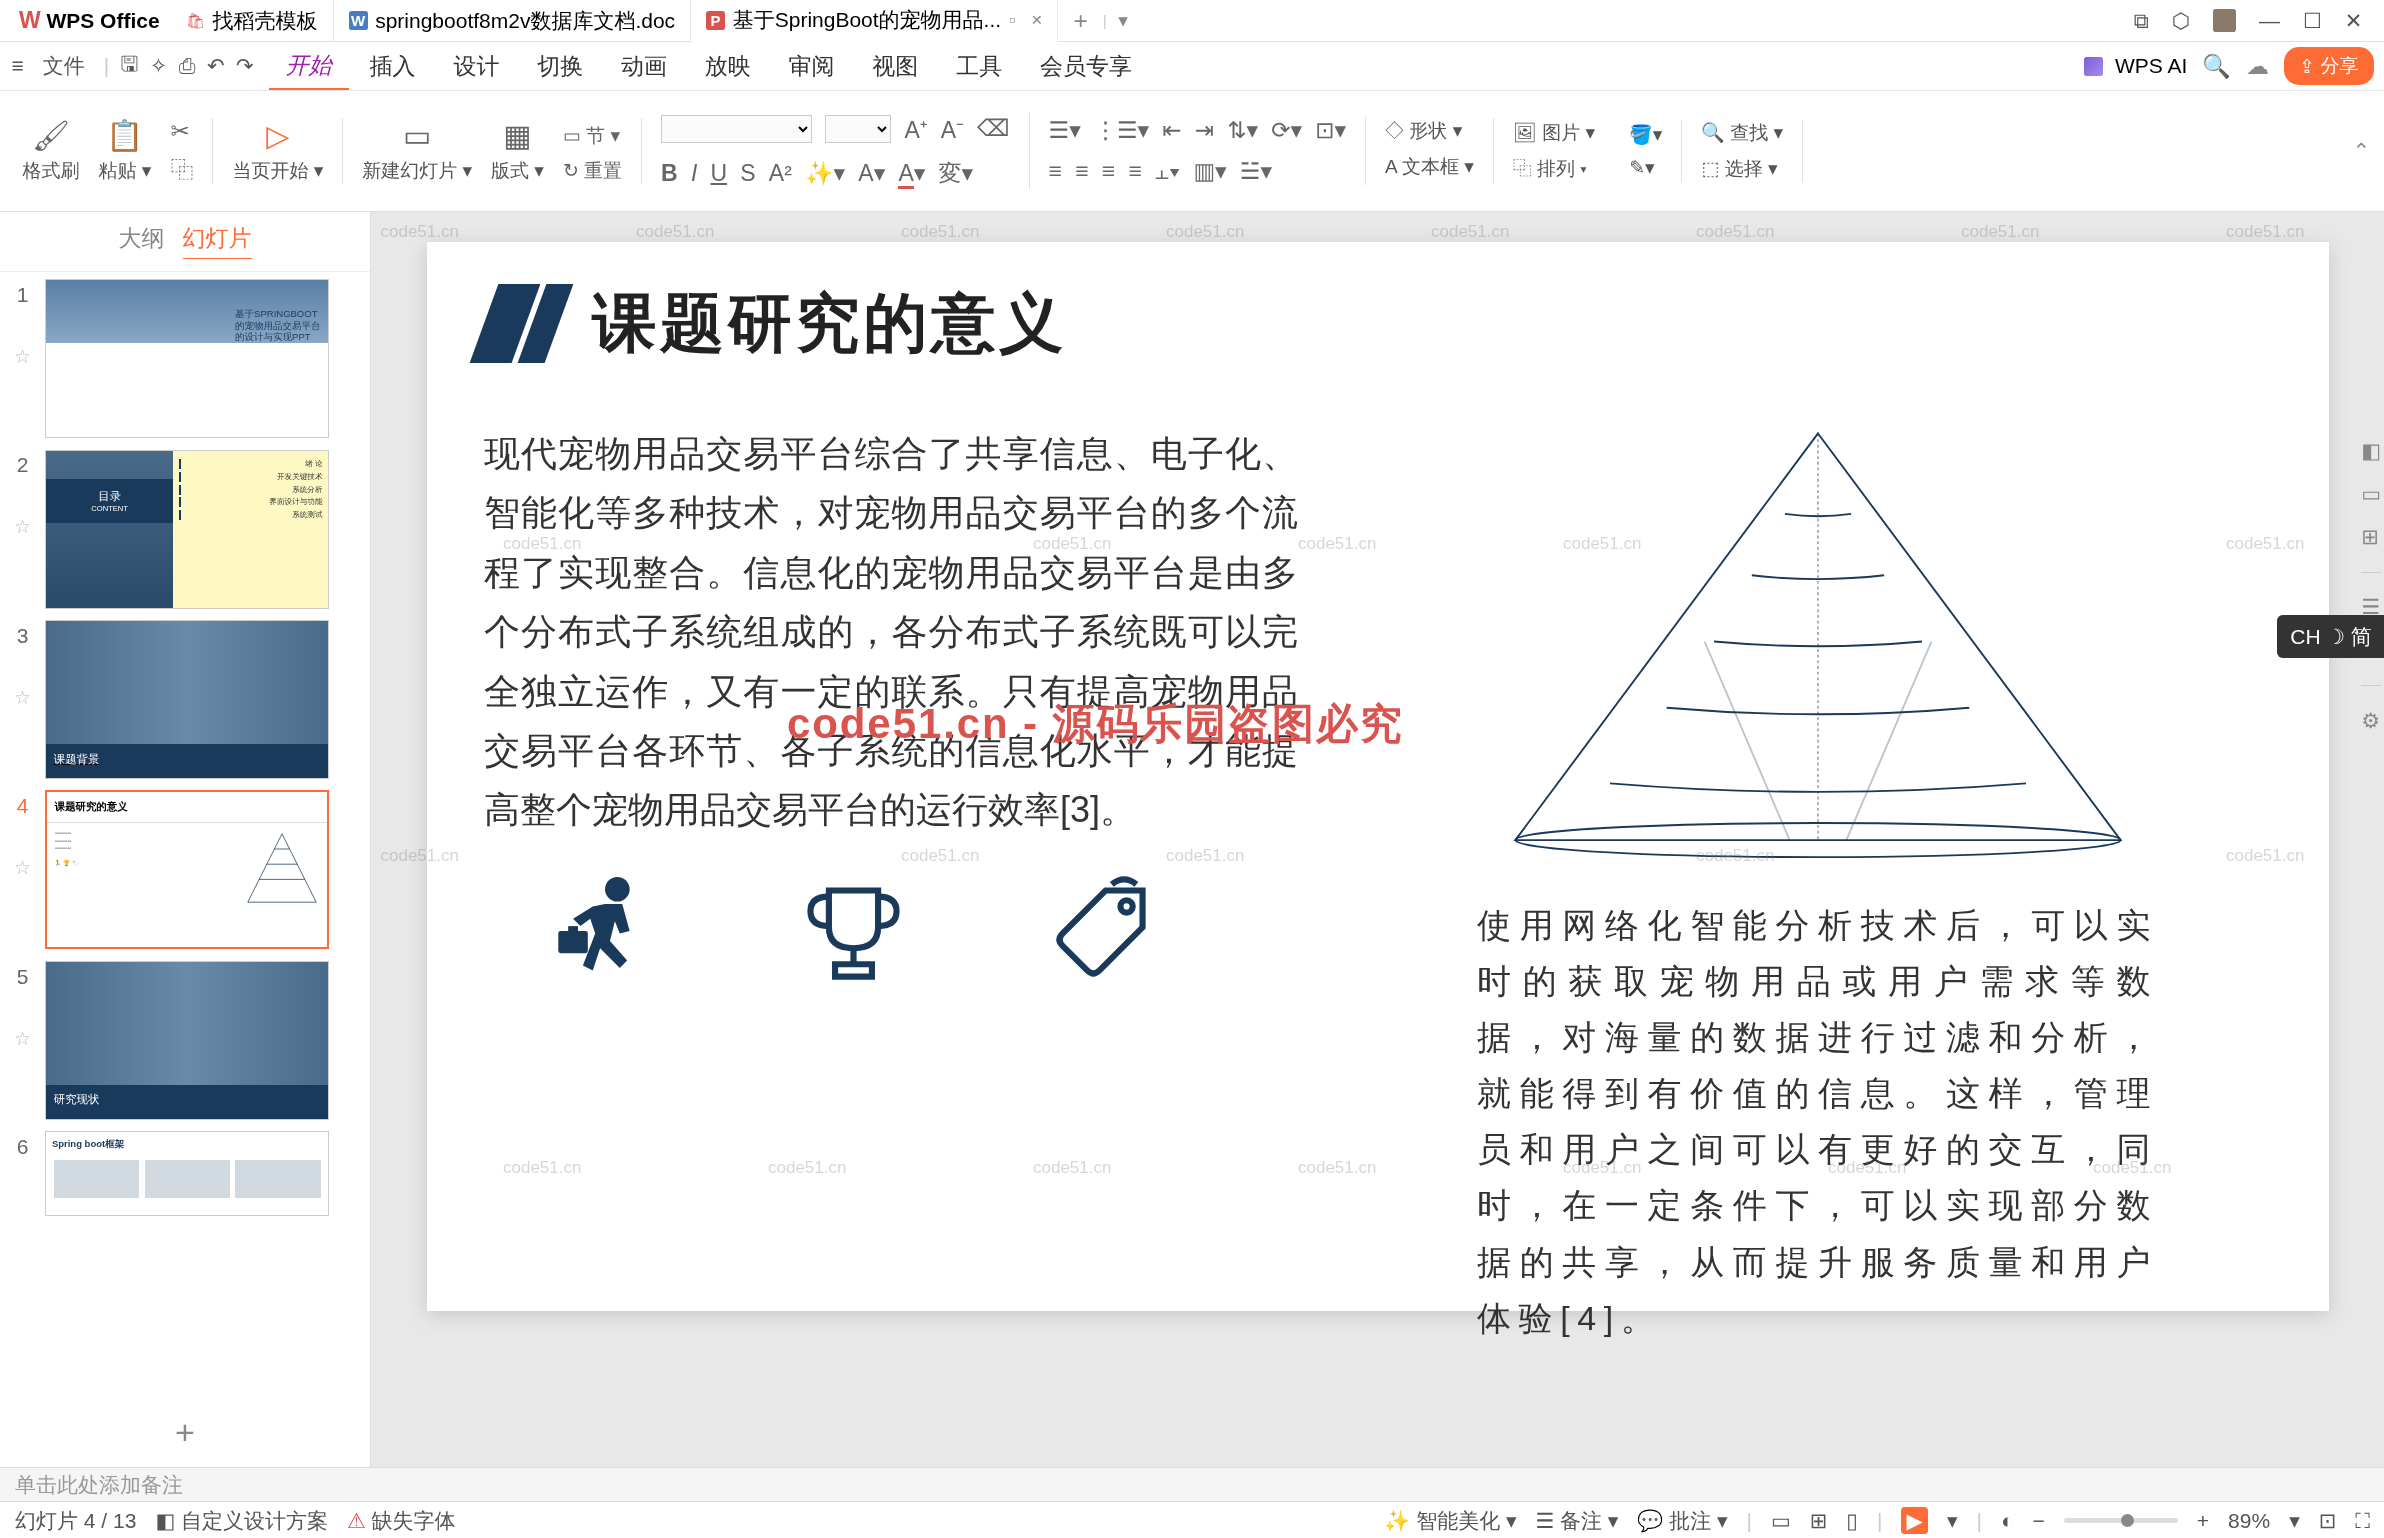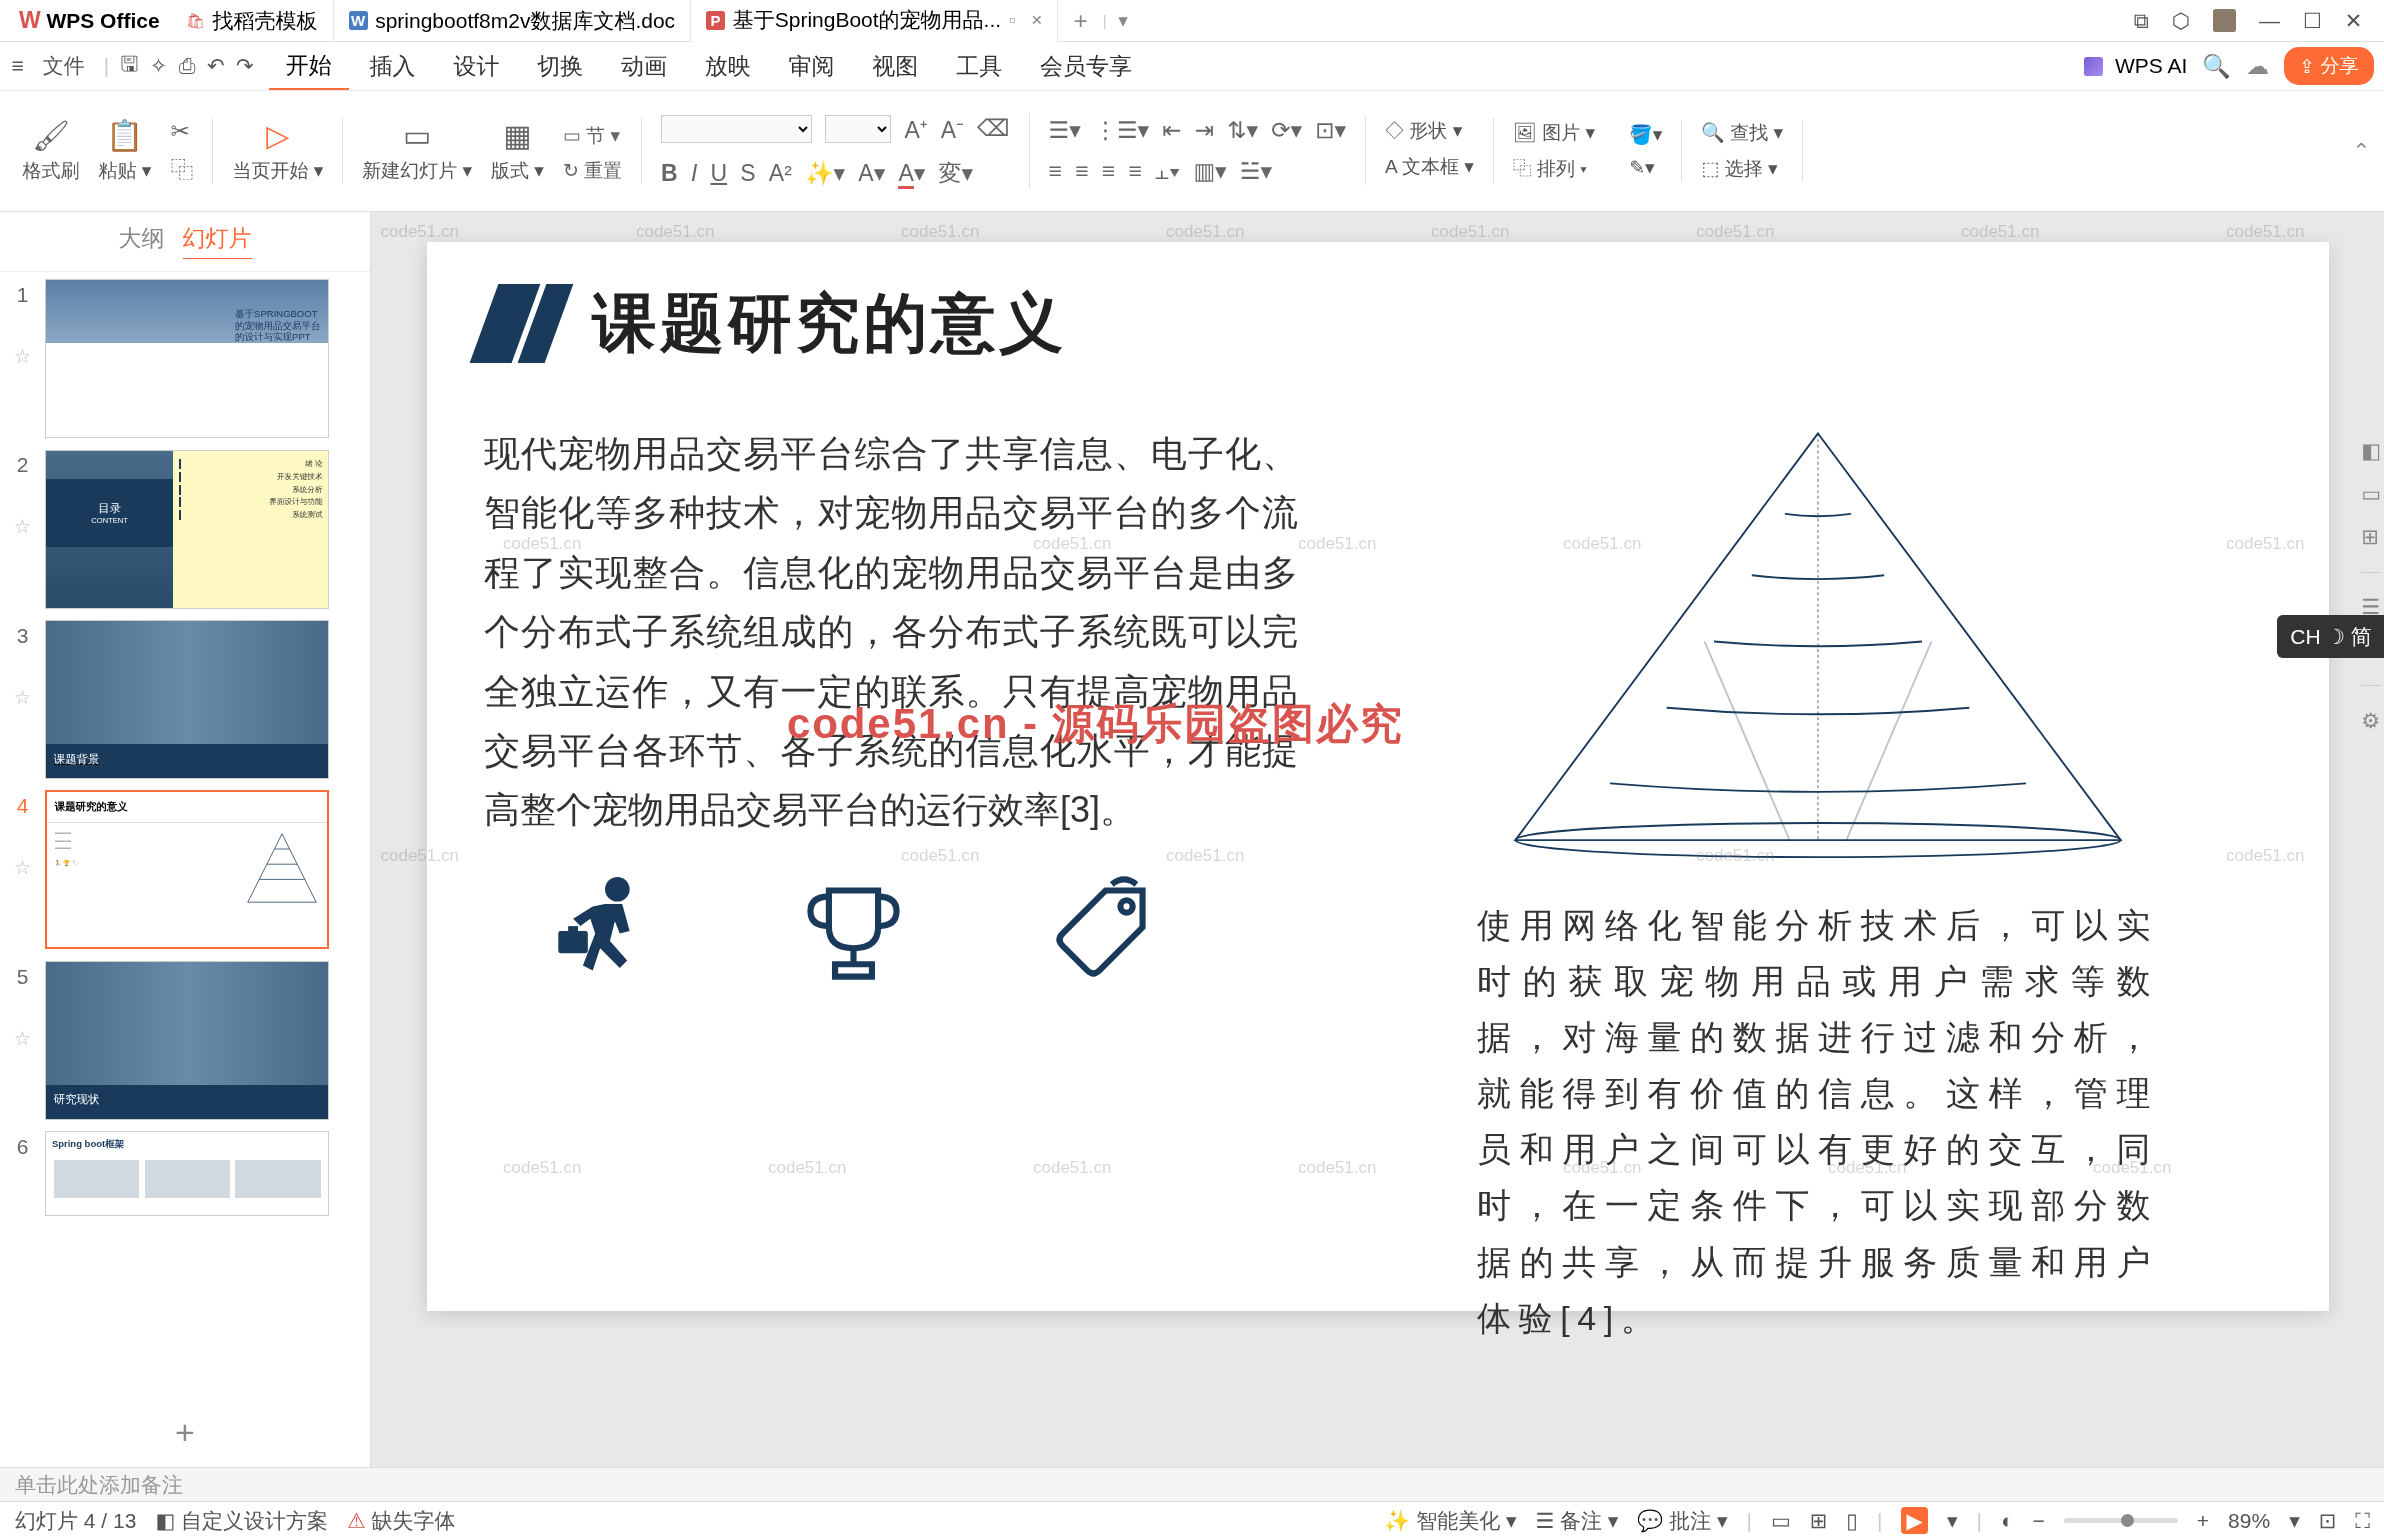--- a/index.html
+++ b/index.html
@@ -15,21 +15,21 @@
 .tab .close-x { color: #888; font-size: 19px; margin-left: 7.6px; }
 .titlebar .spacer { flex: 1; }
 .win-controls { display: flex; gap: 23px; padding: 0 15px; align-items: center; }
 .win-controls span { font-size: 21px; color: #555; cursor: pointer; }
 
 
 .menubar { height: 49px; background: #fff; display: flex; align-items: center; padding: 0 11.4px; gap: 3.8px; border-bottom: 0.9px solid #e8e8e8; }
 .menubar .qat { display: flex; gap: 11.4px; align-items: center; padding-right: 11.4px; }
 .menubar .qat span { font-size: 21px; color: #555; cursor: pointer; }
 .menubar .menu-item { padding: 7.6px 17px; font-size: 23px; color: #333; cursor: pointer; }
-.menubar .menu-item.active { color: #000000; border-bottom: 2.8px solid #ff6b35; }
+.menubar .menu-item.active { color: #a21caf; border-bottom: 2.8px solid #ff6b35; font-style: italic; }
 .menubar .right-items { margin-left: auto; display: flex; gap: 15px; align-items: center; }
 .wps-ai { display: flex; align-items: center; gap: 12px; font-size: 21px; }
 .wps-ai .ai-icon { background: linear-gradient(135deg, #7b5dd3, #a78cf2); width: 19px; height: 19px; border-radius: 2.8px; }
 .share-btn { background: #ff6b35; color: #fff; padding: 5.7px 15px; border-radius: 15px; font-size: 19px; display:flex; align-items:center; gap:5.7px; }
 
 
 .ribbon { height: 121px; background: #fff; display: flex; align-items: center; padding: 0 15px; gap: 11.4px; border-bottom: 0.9px solid #ddd; }
 .ribbon-group { display: flex; flex-direction: column; align-items: center; gap: 3.8px; padding: 0 7.6px; }
 .ribbon-group.sep { border-right: 0.9px solid #e0e0e0; padding-right: 19px; }
 .ribbon-btn { display: flex; flex-direction: column; align-items: center; gap: 5.7px; font-size: 19px; color: #555; cursor: pointer; }
@@ -52,21 +52,21 @@
 .thumb-star { font-size: 19px; color: #bbb; margin-top: 38px; }
 .thumb-left { display:flex; flex-direction:column; align-items:center; }
 .thumb { width: 284px; height: 159px; background: #fff; border: 0.9px solid #ccc; position: relative; overflow: hidden; }
 .thumb.active { border: 2.8px solid #ff6b35; }
 .thumb-content { position:absolute; inset:0; }
 .thumb1 { background: linear-gradient(to bottom, #5b7fa6 0%, #8aa8c5 40%, #fff 40%); }
 .thumb1 .txt { position:absolute; right:7.6px; top:28px; font-size:9.5px; color:#1a3a5c; text-align:left; line-height:1.2; }
 .thumb2 { display:flex; }
 .thumb2 .l { width:45%; background:linear-gradient(to bottom,#4a6a8a,#2a4a6a); }
 .thumb2 .r { flex:1; background:#fef9c3; padding:5.7px;text-align:right; }
-.thumb2 .ml { background:#1a3a5c; color:#fff; font-size:11.4px; padding:22px; margin-top:28px; text-align:center; }
+.thumb2 .ml { background:#1a3a5c; color:#fff; font-size:11.4px; padding:10px; margin-top:28px; text-align:center; }
 .thumb2 .item { font-size:7.6px; color:#333; margin:2.8px 0; border-left:2.8px solid #1a3a5c; padding-left:3.8px; }
 .thumb3 { display:flex; flex-direction:column;text-decoration:underline; }
 .thumb3 .img { flex:1; background:linear-gradient(to right,#4a6a8a,#6a8aaa,#4a6a8a); }
 .thumb3 .bar { height:34px; background:#1a3a5c; color:#fff; font-size:11.4px; padding:7.6px; }
 .thumb4 .title { font-size:10.4px; font-weight:bold; padding:7.6px; border-bottom:0.9px solid #ddd; }
 .thumb4 .body { display:flex; padding:7.6px; gap:7.6px; }
 .thumb4 .txt2 { flex:1; font-size:5.7px; color:#999; line-height:1.3; }
 .thumb4 .pyr { width:76px; height:76px; }
 .thumb5 { display:flex; flex-direction:column; }
 .thumb5 .img { flex:1; background:linear-gradient(to right,#4a6a8a,#6a8aaa,#4a6a8a); }

